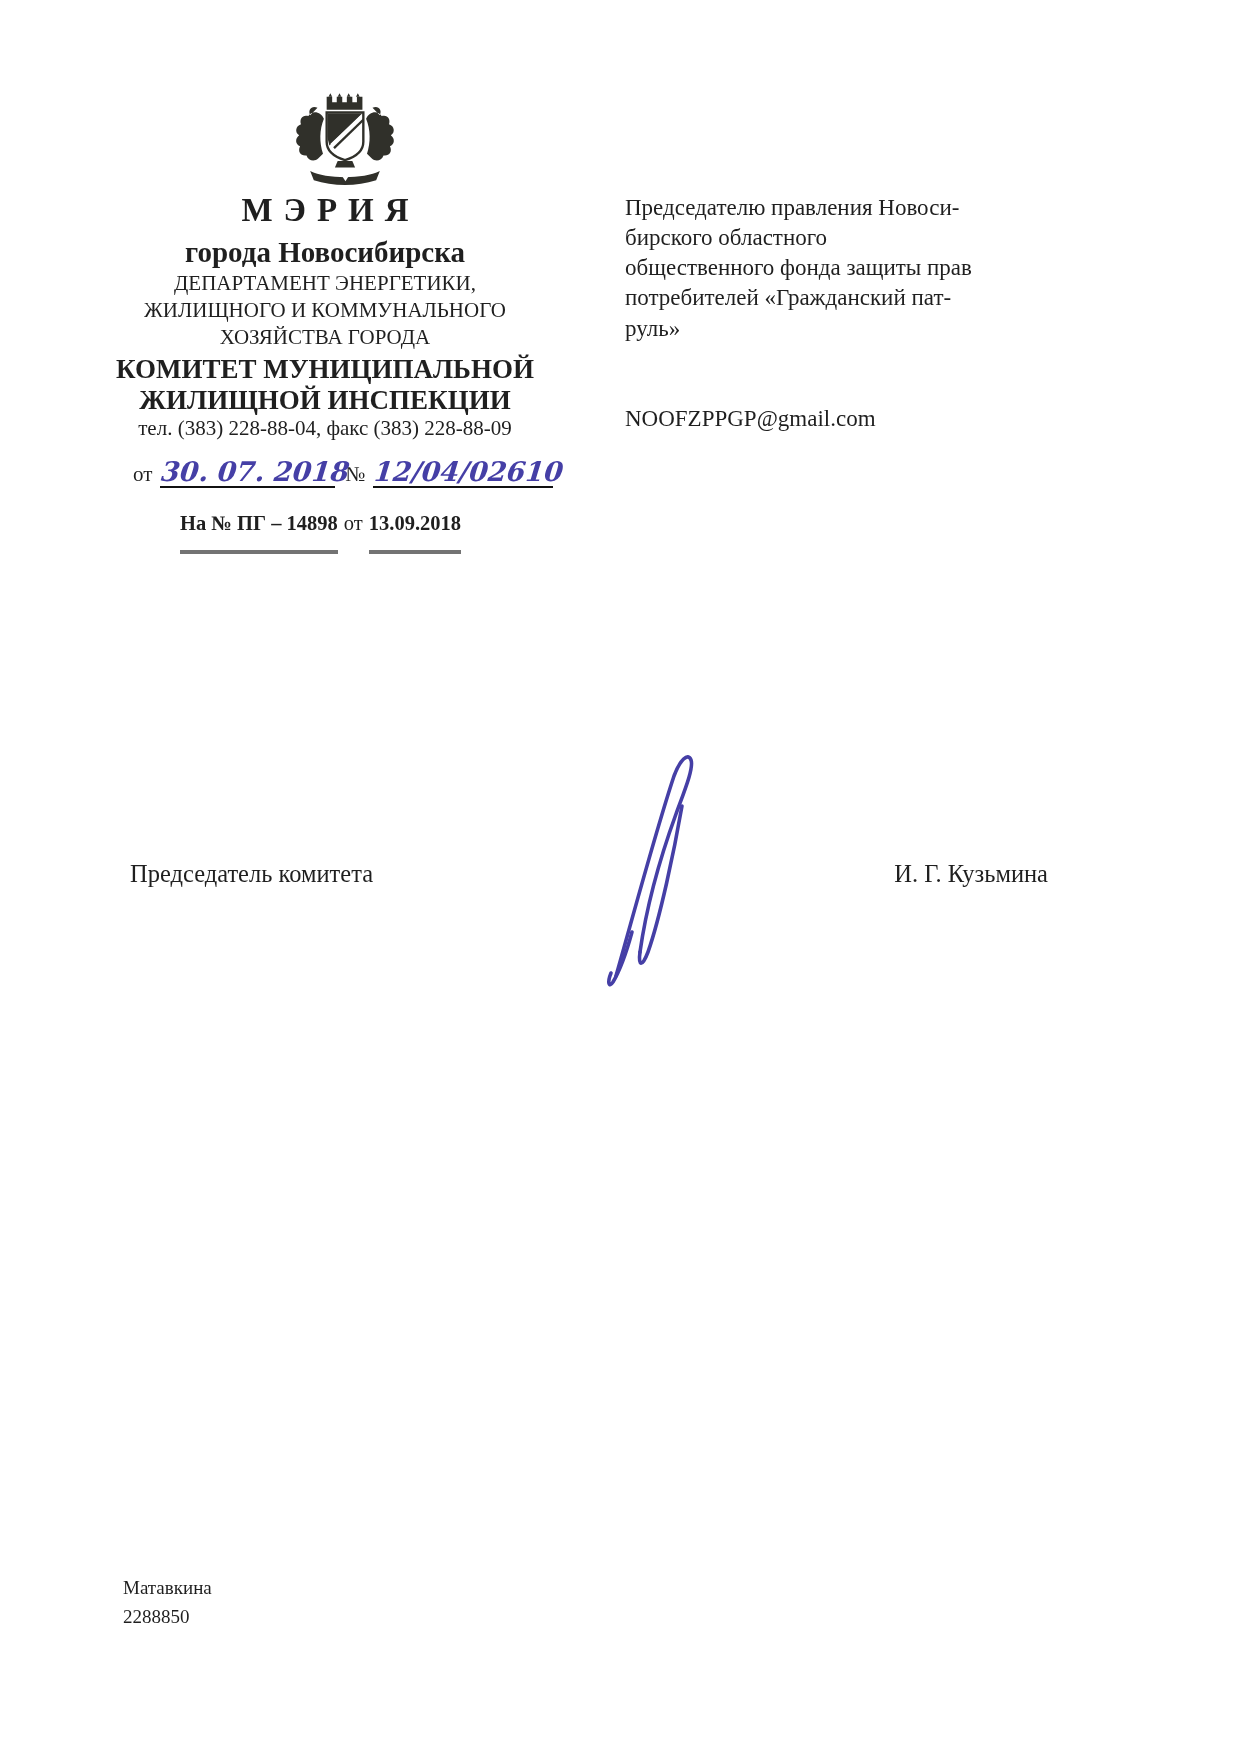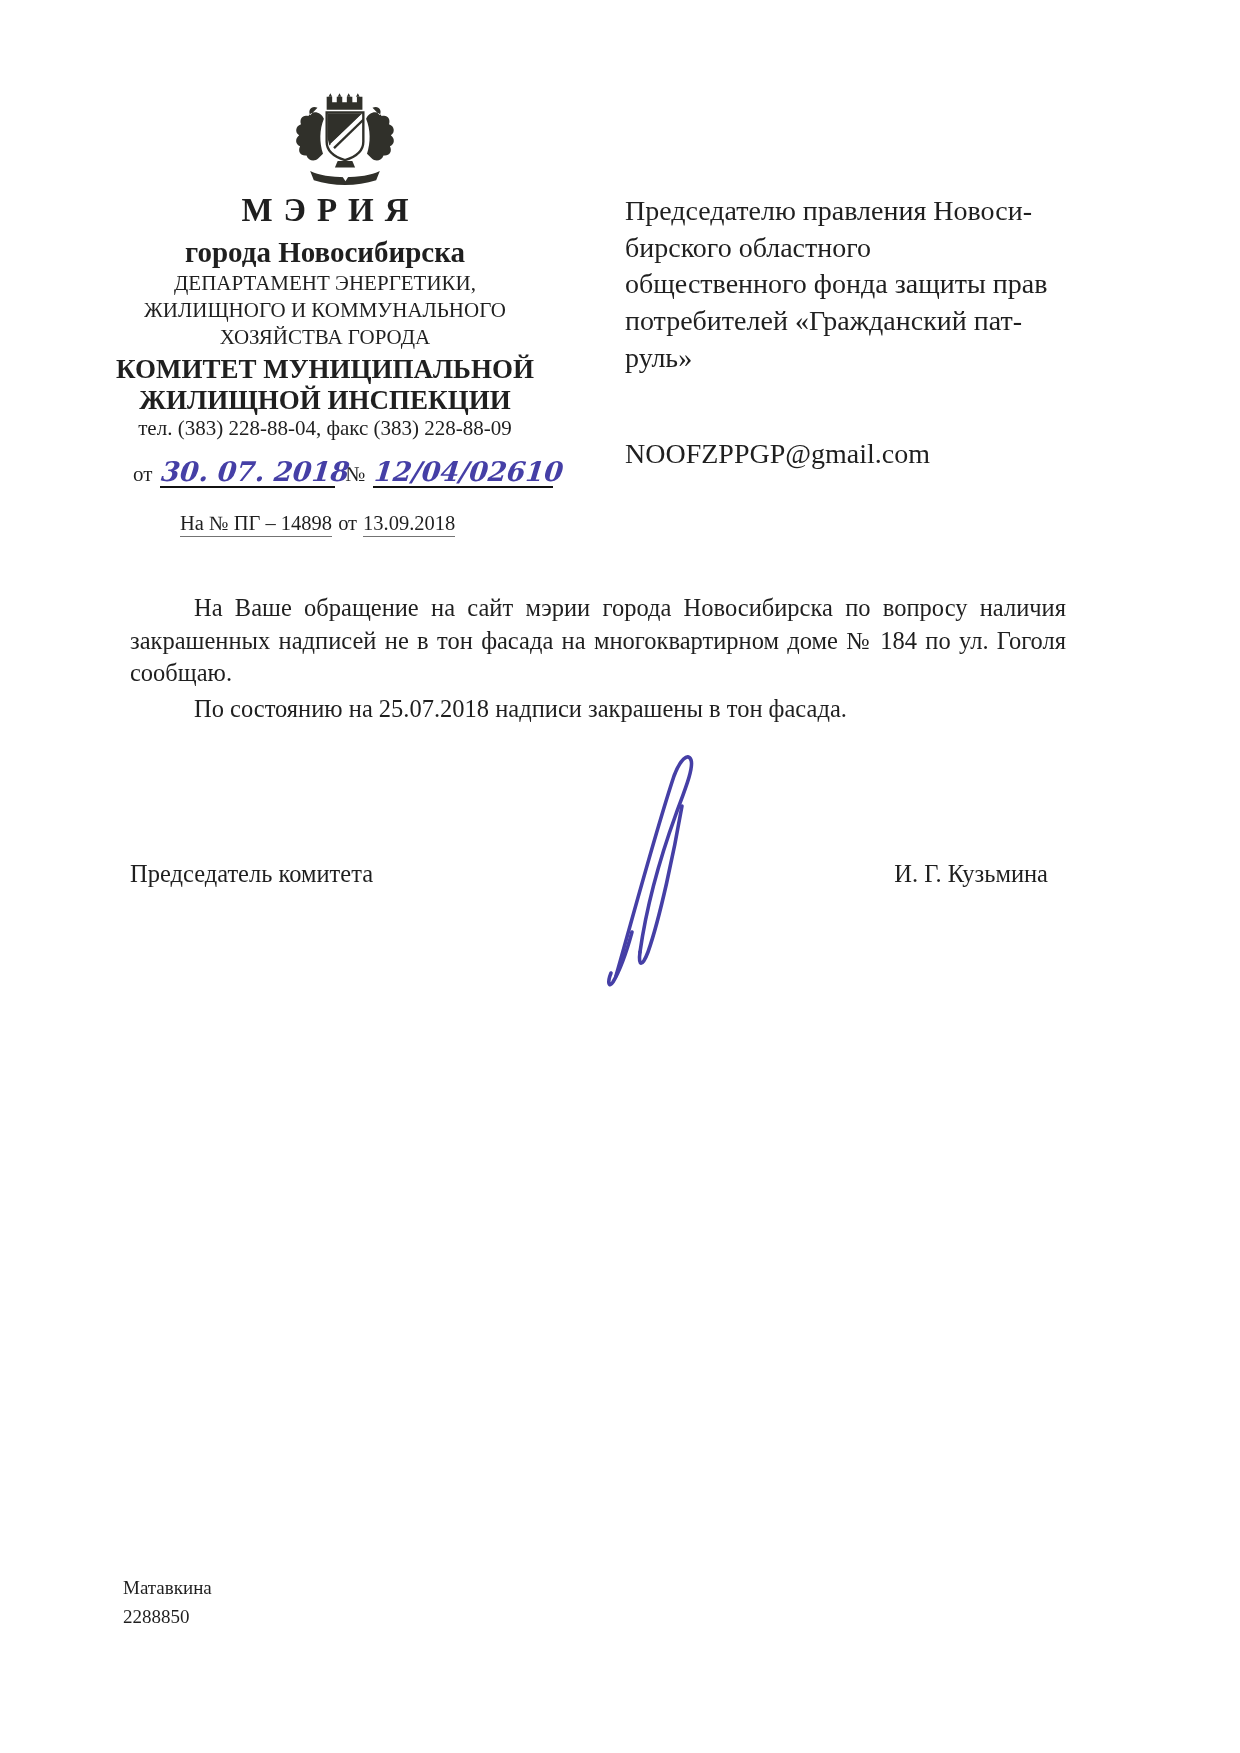--- a/index.html
+++ b/index.html
@@ -42,26 +42,26 @@
   .hw-slot {
     display:inline-block; border-bottom:2.5px solid #111;
     text-align:center; vertical-align:baseline; line-height:1.05;
   }
   .slot-date { width:175px; margin-left:8px; margin-right:10px; }
   .slot-num  { width:180px; margin-left:8px; }
   .incoming-ref {
     position:absolute; left:180px; top:512px;
     font-size:20.5px; white-space:nowrap;
   }
-  .ul { border-bottom:1px solid #737373; padding-bottom:2px; }
+  .ul { border-bottom:4px solid #737373; padding-bottom:16px;font-weight:bold; }
   .incoming-ref .sep { padding:0 6px; }
   
   .recipient-block {
     position:absolute; left:625px; top:193px; width:450px;
-    font-size:28px; line-height:1.31; text-align:left;
+    font-size:23px; line-height:1.31; text-align:left;
   }
   .recipient-address { white-space:pre-line; }
   .recipient-name { margin-top:36px; }
   .recipient-email { margin-top:60px; }
   
   .body-block {
     position:absolute; left:130px; top:592px; width:936px;
     font-size:24.5px; line-height:1.33;
   }
   .body-par { text-align:justify; text-indent:64px; }
@@ -126,24 +126,20 @@
 
   <div class="recipient-block">
     <div class="recipient-address">Председателю правления Новоси-
 бирского  областного
 общественного фонда защиты прав
 потребителей «Гражданский пат-
 руль»</div>
     <div class="recipient-email">NOOFZPPGP@gmail.com</div>
   </div>
 
-  <div class="body-block">
-    <p class="body-par">На Ваше обращение на сайт мэрии города Новосибирска по вопросу наличия закрашенных надписей не в тон фасада на многоквартирном доме № 184 по ул. Гоголя сообщаю.</p>
-    <p class="body-par">По состоянию на 25.07.2018 надписи закрашены в тон фасада.</p>
-  </div>
 
   <svg class="signature-svg" width="120" height="250" viewBox="0 0 120 250" aria-hidden="true">
     <g fill="none" stroke="#453fa6" stroke-width="3.6" stroke-linecap="round">
       <path d="M30,236 C46,180 70,90 88,36 C94,20 102,12 105,20 C108,28 98,52 90,74 C74,118 60,170 54,212"></path>
       <path d="M54,212 C52,226 56,228 62,212 C74,178 88,112 96,66"></path>
       <path d="M46,192 C40,214 33,232 27,242 C23,248 21,243 25,233"></path>
     </g>
   </svg>
 
   <div class="sig-row">

